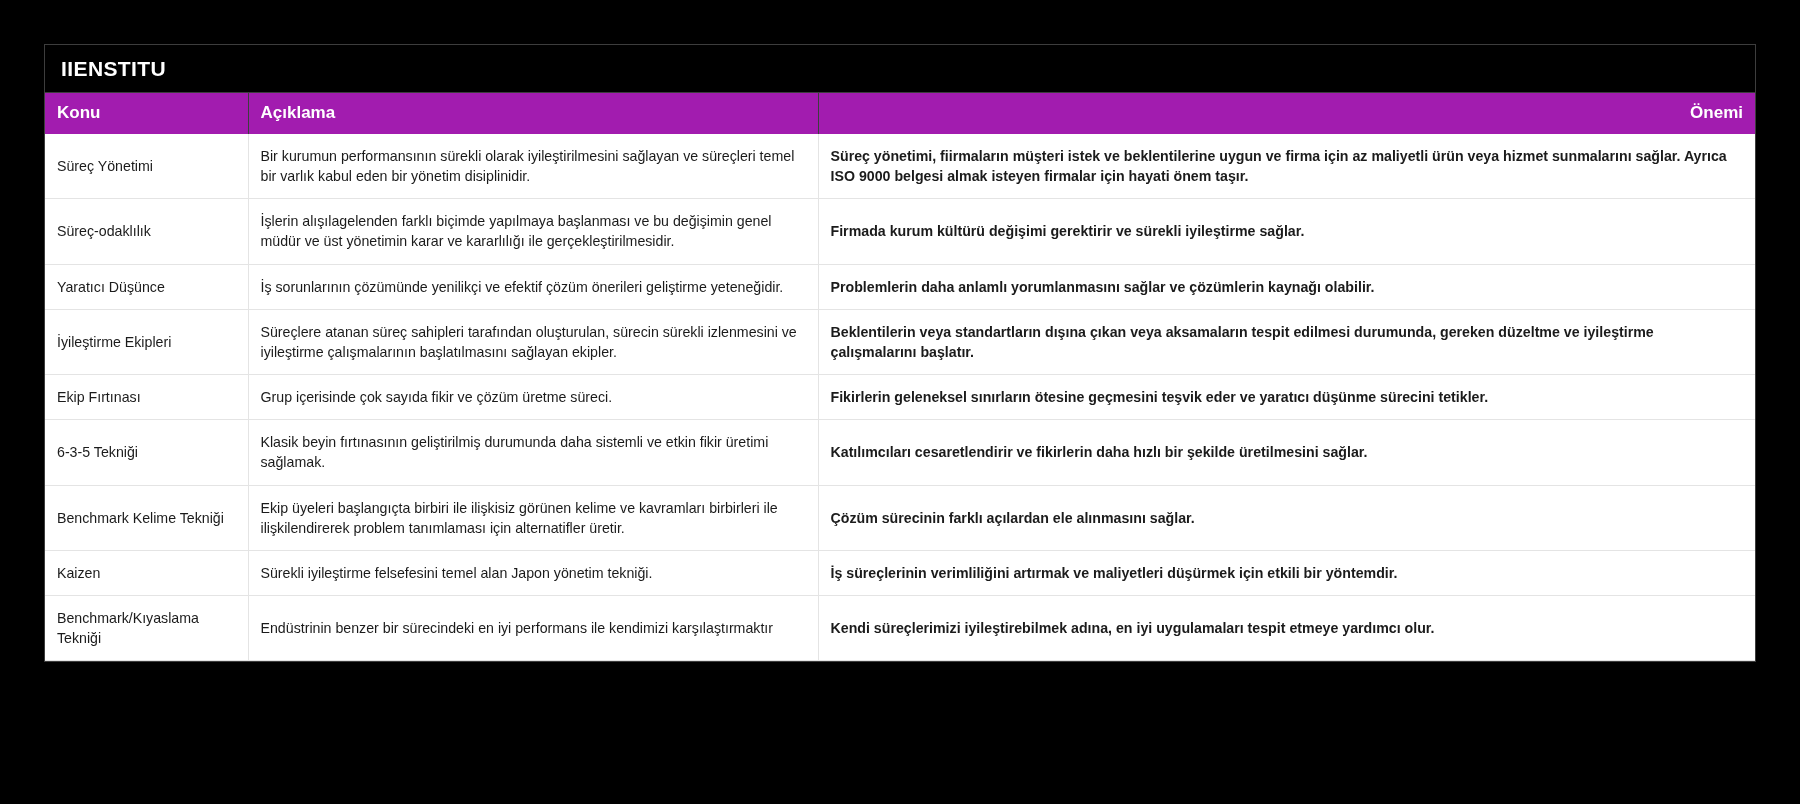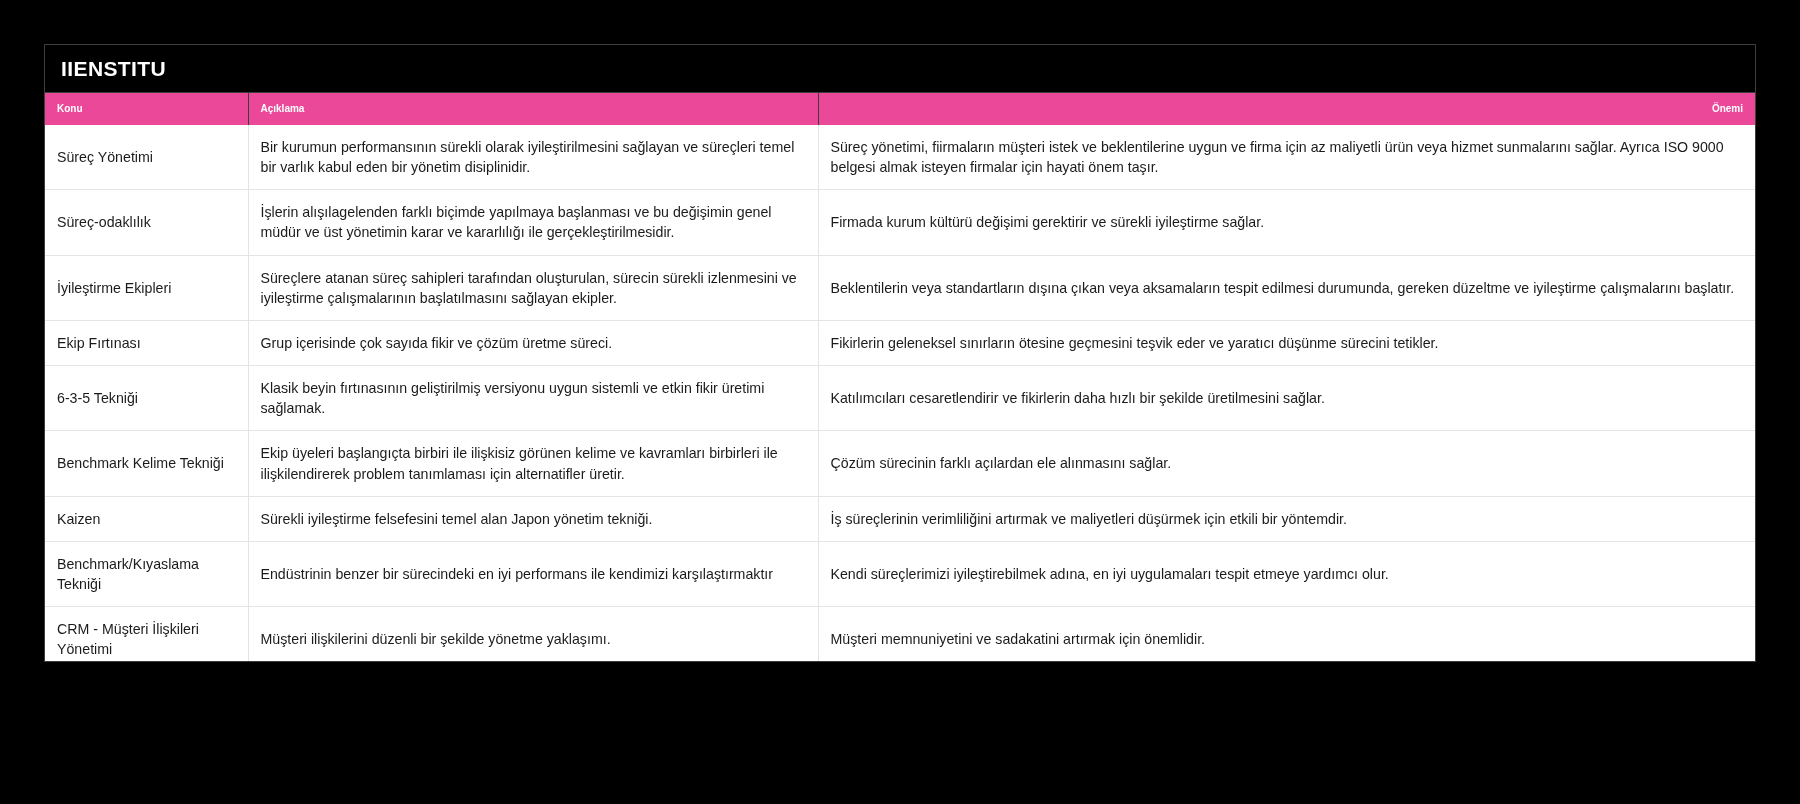--- a/index.html
+++ b/index.html
@@ -59,44 +59,44 @@
 
   
   table.data-table {
     width: 100%;
     border-collapse: collapse;
     table-layout: fixed;
     font-family: "Liberation Sans", sans-serif;
   }
 
   table.data-table thead th {
-    background: #ec4899;
+    background: #a21caf;
     color: #ffffff;
-    font-size: 10px;
+    font-size: 17px;
     font-weight: bold;
     text-align: left;
     padding: 10px 12px 11px 12px;
     vertical-align: middle;
     border-right: 1px solid #3d3d3d;
     box-sizing: border-box;
   }
   table.data-table thead th:last-child { border-right: none; text-align: right; }
 
   table.data-table tbody td {
     font-size: 14.2px;
     line-height: 1.42;
     color: #1b1b1b;
     padding: 12px 14px 12px 12px;
     vertical-align: middle;
     border-bottom: 1px solid #e4e4e4;
     border-right: 1px solid #e4e4e4;
     box-sizing: border-box;
     word-wrap: break-word;
   }
-  table.data-table tbody td:last-child { border-right: none; padding-right: 18px; }
+  table.data-table tbody td:last-child { border-right: none; padding-right: 18px; font-weight: bold; }
   table.data-table tbody tr:last-child td { border-bottom: none; }
 
   
   col.c-konu      { width: 203px; }
   col.c-aciklama  { width: 570px; }
   col.c-onemi     { width: 937px; }
 
   .cell-konu     { color: #1b1b1b; }
   .cell-desc     { color: #1b1b1b; }
   .cell-imp      { color: #1b1b1b; }
@@ -132,36 +132,41 @@
           <td class="cell-desc">Bir kurumun performansının sürekli olarak iyileştirilmesini sağlayan ve süreçleri temel bir varlık kabul eden bir yönetim disiplinidir.</td>
           <td class="cell-imp">Süreç yönetimi, fiirmaların müşteri istek ve beklentilerine uygun ve firma için az maliyetli ürün veya hizmet sunmalarını sağlar. Ayrıca ISO 9000 belgesi almak isteyen firmalar için hayati önem taşır.</td>
         </tr>
 
         <tr>
           <td class="cell-konu">Süreç-odaklılık</td>
           <td class="cell-desc">İşlerin alışılagelenden farklı biçimde yapılmaya başlanması ve bu değişimin genel müdür ve üst yönetimin karar ve kararlılığı ile gerçekleştirilmesidir.</td>
           <td class="cell-imp">Firmada kurum kültürü değişimi gerektirir ve sürekli iyileştirme sağlar.</td>
         </tr>
 
+        <tr>
+          <td class="cell-konu">Yaratıcı Düşünce</td>
+          <td class="cell-desc">İş sorunlarının çözümünde yenilikçi ve efektif çözüm önerileri geliştirme yeteneğidir.</td>
+          <td class="cell-imp">Problemlerin daha anlamlı yorumlanmasını sağlar ve çözümlerin kaynağı olabilir.</td>
+        </tr>
 
         <tr>
           <td class="cell-konu">İyileştirme Ekipleri</td>
           <td class="cell-desc">Süreçlere atanan süreç sahipleri tarafından oluşturulan, sürecin sürekli izlenmesini ve iyileştirme çalışmalarının başlatılmasını sağlayan ekipler.</td>
           <td class="cell-imp">Beklentilerin veya standartların dışına çıkan veya aksamaların tespit edilmesi durumunda, gereken düzeltme ve iyileştirme çalışmalarını başlatır.</td>
         </tr>
 
         <tr>
           <td class="cell-konu">Ekip Fırtınası</td>
           <td class="cell-desc">Grup içerisinde çok sayıda fikir ve çözüm üretme süreci.</td>
           <td class="cell-imp">Fikirlerin geleneksel sınırların ötesine geçmesini teşvik eder ve yaratıcı düşünme sürecini tetikler.</td>
         </tr>
 
         <tr>
           <td class="cell-konu">6-3-5 Tekniği</td>
-          <td class="cell-desc">Klasik beyin fırtınasının geliştirilmiş versiyonu uygun sistemli ve etkin fikir üretimi sağlamak.</td>
+          <td class="cell-desc">Klasik beyin fırtınasının geliştirilmiş durumunda daha sistemli ve etkin fikir üretimi sağlamak.</td>
           <td class="cell-imp">Katılımcıları cesaretlendirir ve fikirlerin daha hızlı bir şekilde üretilmesini sağlar.</td>
         </tr>
 
         <tr>
           <td class="cell-konu">Benchmark Kelime Tekniği</td>
           <td class="cell-desc">Ekip üyeleri başlangıçta birbiri ile ilişkisiz görünen kelime ve kavramları birbirleri ile ilişkilendirerek problem tanımlaması için alternatifler üretir.</td>
           <td class="cell-imp">Çözüm sürecinin farklı açılardan ele alınmasını sağlar.</td>
         </tr>
 
         <tr>

